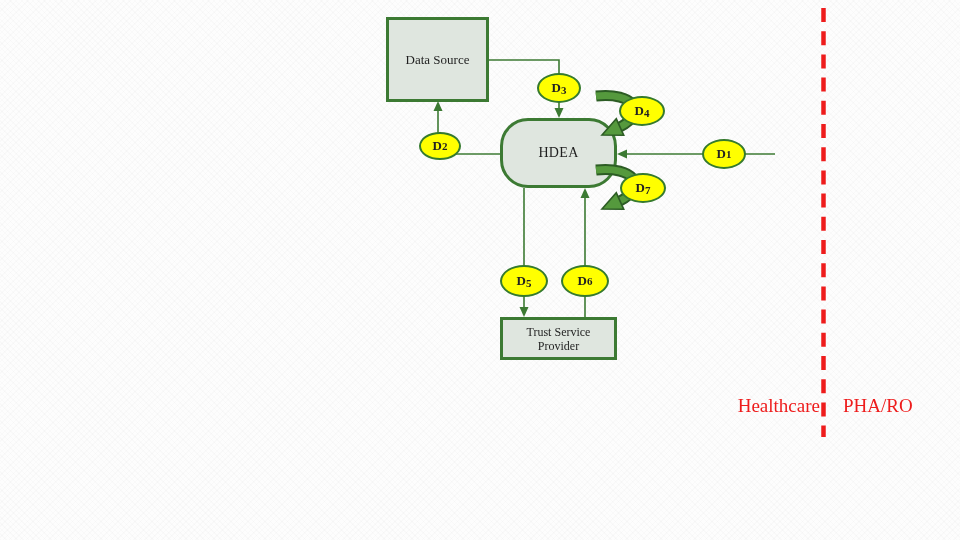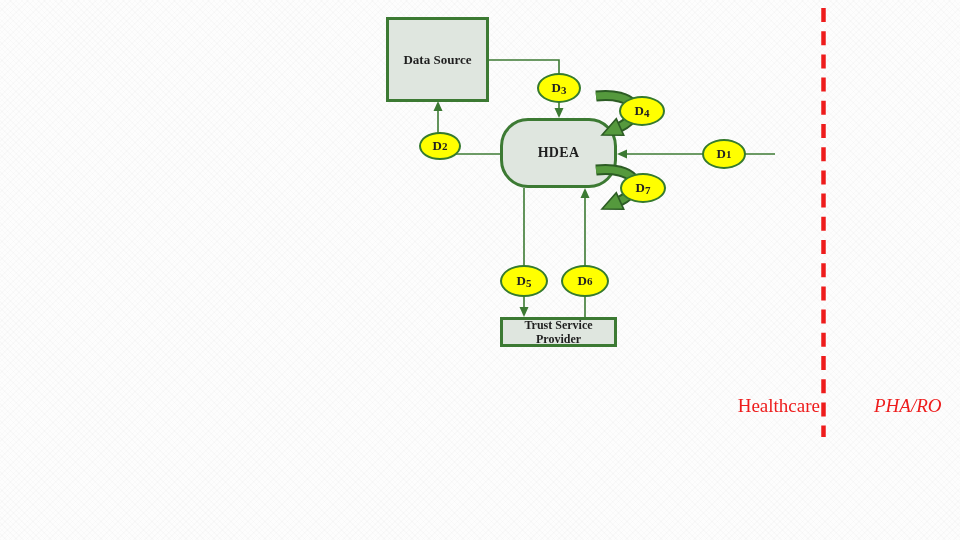--- a/index.html
+++ b/index.html
@@ -20,46 +20,46 @@
     background-image:
       repeating-linear-gradient(45deg, rgba(0,0,0,0.016) 0 1px, transparent 1px 4px),
       repeating-linear-gradient(-45deg, rgba(0,0,0,0.016) 0 1px, transparent 1px 4px);
     font-family:"Liberation Serif", serif;
   }
   .box{
     position:absolute;box-sizing:border-box;
     background:var(--box-fill);
     border:3px solid var(--box-border);
     display:flex;align-items:center;justify-content:center;
-    text-align:center;font-weight:bold;color:var(--text);
+    text-align:center;font-weight:normal;color:var(--text);
   }
   .box-data-source{left:386px;top:17px;width:103px;height:85px;font-size:13px;}
   .box-hdea{left:500px;top:118px;width:117px;height:70px;font-size:14px;letter-spacing:.3px;border-radius:28px;}
-  .box-tsp{left:500px;top:317px;width:117px;height:30px;font-size:12px;line-height:14px;flex-direction:column;}
+  .box-tsp{left:500px;top:317px;width:117px;height:43px;font-size:12px;line-height:14px;flex-direction:column;}
   .overlay{position:absolute;left:0;top:0;width:960px;height:540px;pointer-events:none;}
   .dnode{
     position:absolute;box-sizing:border-box;
     background:var(--ellipse-fill);
     border:2.5px solid var(--ellipse-border);
     border-radius:50%;
     display:flex;align-items:center;justify-content:center;
     font-weight:bold;font-size:13px;color:#222;
   }
   .dnode .digit{font-size:11px;}
   .dnode .digit.desc{position:relative;top:2px;}
   .pos-d1{left:702px;top:139px;width:44px;height:30px;}
   .pos-d2{left:419px;top:132px;width:42px;height:28px;}
   .pos-d3{left:537px;top:73px;width:44px;height:30px;}
   .pos-d4{left:619px;top:96px;width:46px;height:30px;}
   .pos-d5{left:500px;top:265px;width:48px;height:32px;}
   .pos-d6{left:561px;top:265px;width:48px;height:32px;}
   .pos-d7{left:620px;top:173px;width:46px;height:30px;}
   .zone-label{position:absolute;color:var(--red);font-size:19px;line-height:21px;}
   .zone-left{right:140px;top:395px;text-align:right;margin-left:12px;}
-  .zone-right{left:874px;top:395px;font-style:italic;}
+  .zone-right{left:843px;top:395px;}
 </style>
 </head>
 <body>
 
 <div class="stage">
 
   <div class="box box-data-source">
     <span>Data Source</span>
   </div>
   <div class="box box-hdea">

